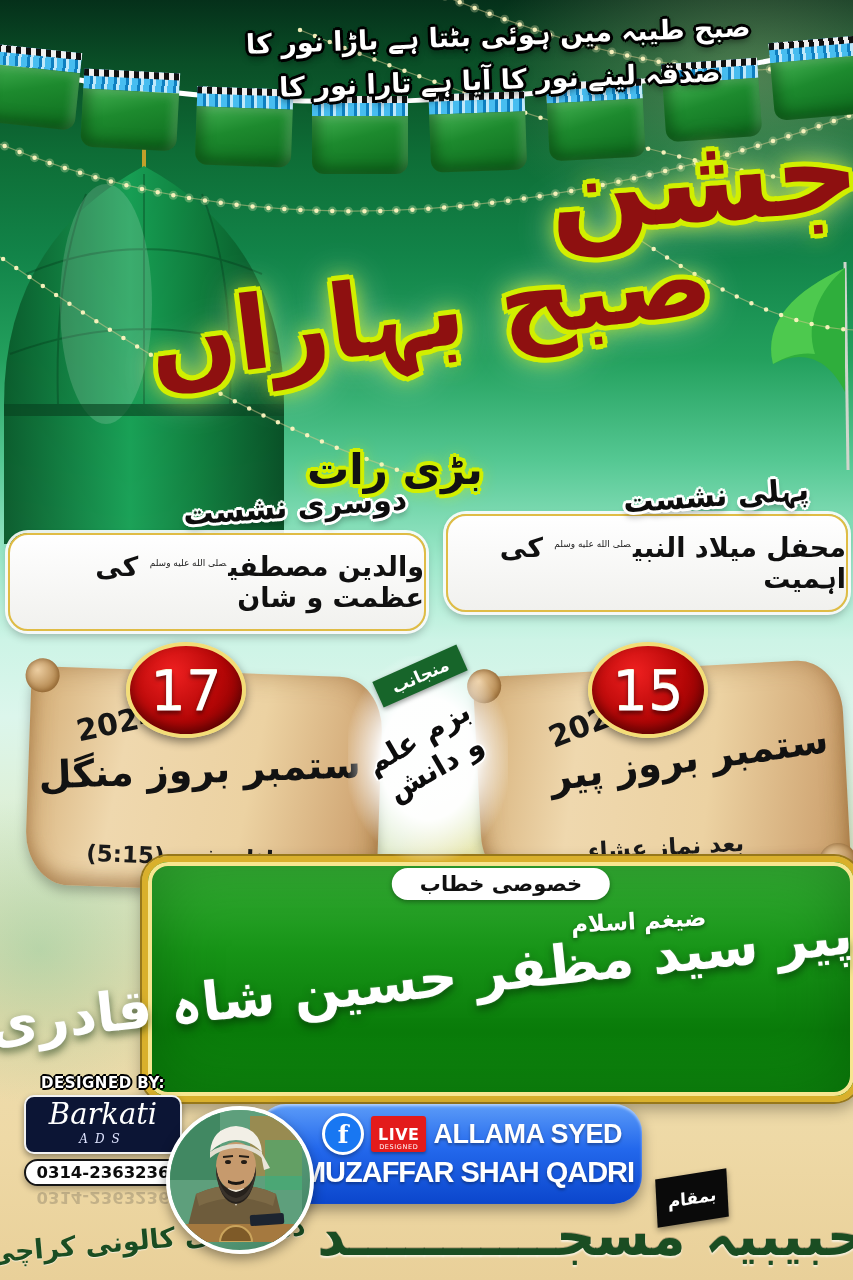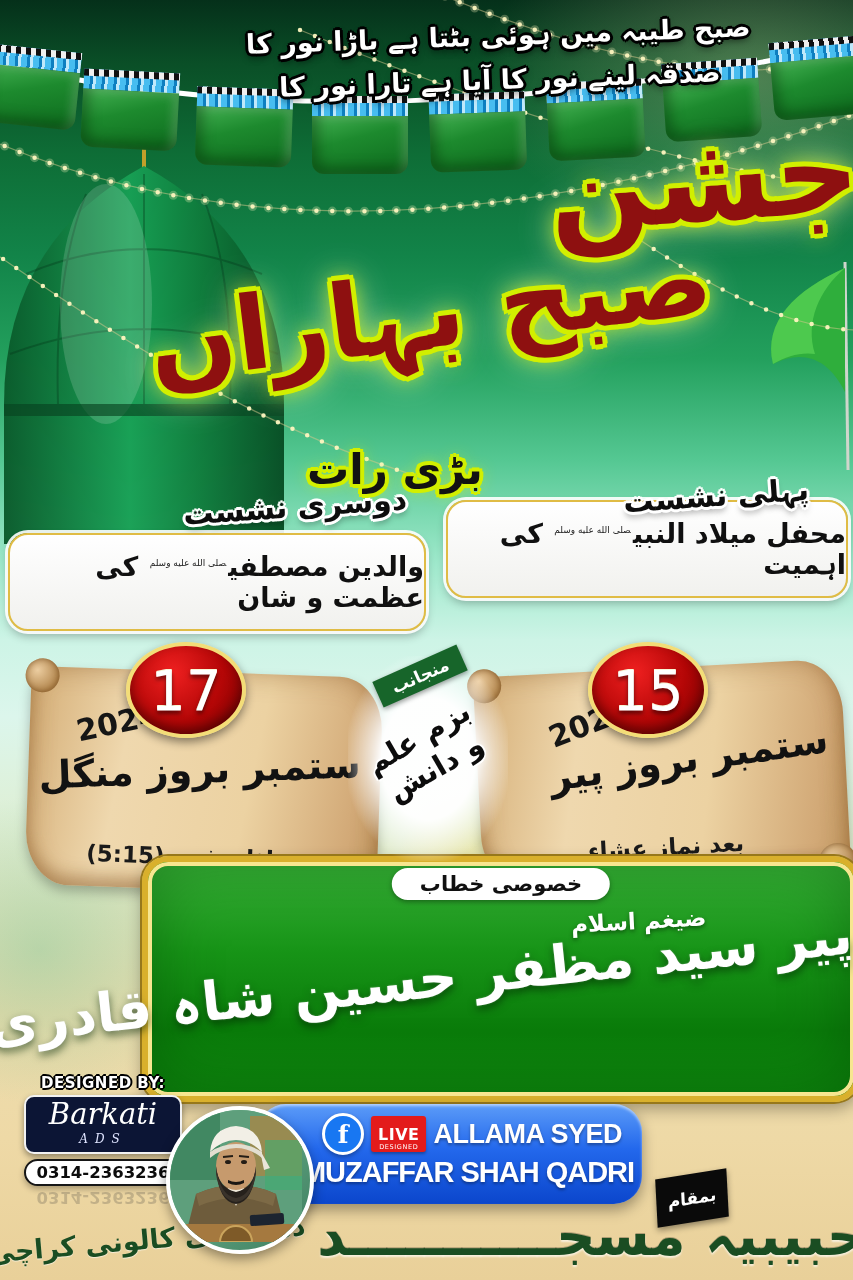--- a/index.html
+++ b/index.html
@@ -52,21 +52,21 @@
   }
   .s-label-1{top:478px;left:594px;width:244px;transform:rotate(-4deg);}
   .s-label-2{top:489px;left:168px;width:254px;transform:rotate(-4deg);}
   .s-box{
     background:linear-gradient(180deg,#ffffff,#f1f1ee);
     border:2px solid #e0bc45;border-radius:20px;z-index:6;
     box-shadow:0 0 0 3px rgba(255,255,255,.9),0 5px 10px rgba(0,0,0,.28);
     display:flex;align-items:center;justify-content:center;direction:rtl;
     font-size:27px;font-weight:bold;color:#101010;text-align:right;
   }
-  .s-box-1{top:500px;left:446px;width:398px;height:94px;}
+  .s-box-1{top:514px;left:446px;width:398px;height:94px;}
   .s-box-2{top:533px;left:8px;width:414px;height:94px;}
   .hon{font-size:9px;font-weight:normal;vertical-align:super;margin:0 2px;color:#222;}
 
   
   .scroll{
     background:linear-gradient(100deg,#d4ad76 0%,#efd8ae 28%,#ecd2a2 62%,#d2a977 90%,#c39a63 100%);
     border-radius:16px 44px 16px 44px / 24px 54px 24px 54px;
     box-shadow:inset 0 0 26px rgba(120,70,20,.38),inset 0 -10px 14px rgba(120,70,20,.28),0 6px 12px rgba(0,0,0,.25);
     z-index:6;
   }

